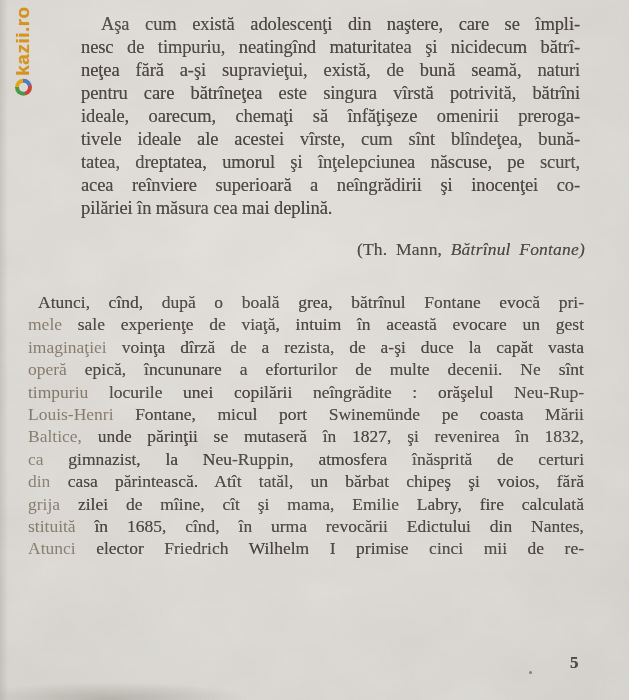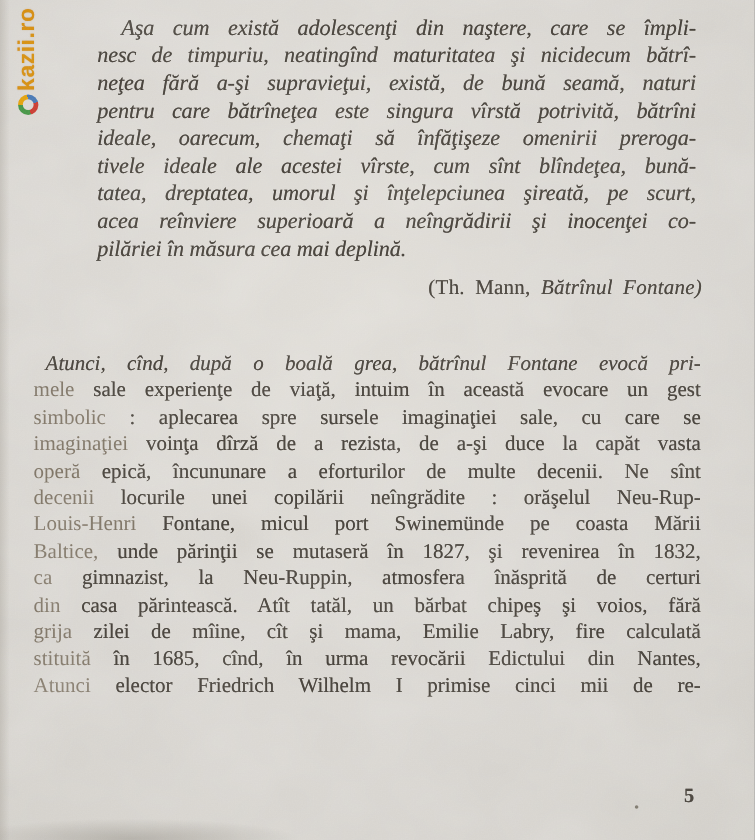--- a/index.html
+++ b/index.html
@@ -44,45 +44,45 @@
     flex: 0 0 auto;
   }
   .wm-ring::after {
     content: ""; position: absolute; inset: 4px; border-radius: 50%;
     background: #d8d5d0;
   }
 
   
   .quote {
     position: absolute; left: 81px; top: 13px; width: 499px;
-    font-style: italic; font-size: 18.5px; line-height: 23px;
+    font-size: 18.5px; line-height: 23px;
     letter-spacing: -0.1px;
     text-shadow: 0 0 0.5px rgba(62,57,50,0.7);
   }
   .quote .line { text-align: justify; text-align-last: justify; }
   .quote .line:first-child { text-indent: 20px; }
   .quote .line:last-child { text-align-last: left; }
 
   
   .attribution {
-    position: absolute; top: 229px; right: 44px;
+    position: absolute; top: 239px; right: 44px;
     font-size: 17.5px; letter-spacing: 0.2px;
     text-shadow: 0 0 0.5px rgba(62,57,50,0.7);
     word-spacing: 4px;
   }
   .attribution em { font-style: italic; }
 
   
   .body-text {
     position: absolute; left: 28px; top: 291px; width: 556px;
     font-size: 17.5px; line-height: 22.4px;
     text-shadow: 0 0 0.5px rgba(62,57,50,0.7);
   }
   .body-text .line { text-align: justify; text-align-last: justify; }
-  .body-text .line:first-child { text-indent: 10px; font-style: italic; }
+  .body-text .line:first-child { text-indent: 10px; }
   .fw { color: #7b7162; text-shadow: none; margin-top: 32px; }
 
   
   .page-number {
     position: absolute; left: 570px; top: 653px;
     font-size: 17px; font-weight: bold;
     text-shadow: 0 0 0.5px rgba(62,57,50,0.7);
   }
   .speck {
     position: absolute; left: 529px; top: 671px;
@@ -99,36 +99,35 @@
     <span class="wm-text">kazii.ro</span>
   </div>
 
   <div class="quote">
       <div class="line">Aşa cum există adolescenţi din naştere, care se împli-</div>
       <div class="line">nesc de timpuriu, neatingînd maturitatea şi nicidecum bătrî-</div>
       <div class="line">neţea fără a-şi supravieţui, există, de bună seamă, naturi</div>
       <div class="line">pentru care bătrîneţea este singura vîrstă potrivită, bătrîni</div>
       <div class="line">ideale, oarecum, chemaţi să înfăţişeze omenirii preroga-</div>
       <div class="line">tivele ideale ale acestei vîrste, cum sînt blîndeţea, bună-</div>
-      <div class="line">tatea, dreptatea, umorul şi înţelepciunea şireată, pe scurt,</div>
+      <div class="line">tatea, dreptatea, umorul şi înţelepciunea născuse, pe scurt,</div>
       <div class="line">acea reînviere superioară a neîngrădirii şi inocenţei co-</div>
       <div class="line">pilăriei în măsura cea mai deplină.</div>
     </div>
 
   <div class="attribution">
     <span>(Th. Mann, </span><em>Bătrînul Fontane</em><em>)</em>
   </div>
 
   <div class="body-text">
       <div class="line">Atunci, cînd, după o boală grea, bătrînul Fontane evocă pri-</div>
       <div class="line"><span class="fw">mele</span> sale experienţe de viaţă, intuim în această evocare un gest</div>
-      <div class="line"><span class="fw">simbolic</span> : aplecarea spre sursele imaginaţiei sale, cu care se</div>
       <div class="line"><span class="fw">imaginaţiei</span> voinţa dîrză de a rezista, de a-şi duce la capăt vasta</div>
       <div class="line"><span class="fw">operă</span> epică, încununare a eforturilor de multe decenii. Ne sînt</div>
-      <div class="line"><span class="fw">decenii</span> locurile unei copilării neîngrădite : orăşelul Neu-Rup-</div>
+      <div class="line"><span class="fw">timpuriu</span> locurile unei copilării neîngrădite : orăşelul Neu-Rup-</div>
       <div class="line"><span class="fw">Louis-Henri</span> Fontane, micul port Swinemünde pe coasta Mării</div>
       <div class="line"><span class="fw">Baltice,</span> unde părinţii se mutaseră în 1827, şi revenirea în 1832,</div>
       <div class="line"><span class="fw">ca</span> gimnazist, la Neu-Ruppin, atmosfera înăsprită de certuri</div>
       <div class="line"><span class="fw">din</span> casa părintească. Atît tatăl, un bărbat chipeş şi voios, fără</div>
       <div class="line"><span class="fw">grija</span> zilei de mîine, cît şi mama, Emilie Labry, fire calculată</div>
       <div class="line"><span class="fw">stituită</span> în 1685, cînd, în urma revocării Edictului din Nantes,</div>
       <div class="line"><span class="fw">Atunci</span> elector Friedrich Wilhelm I primise cinci mii de re-</div>
     </div>
 
   <div class="page-number">5</div>

